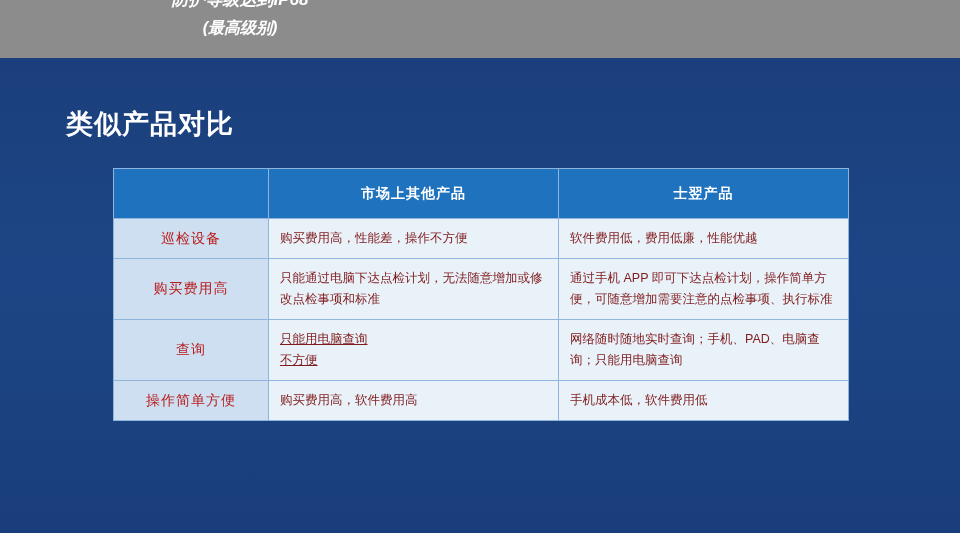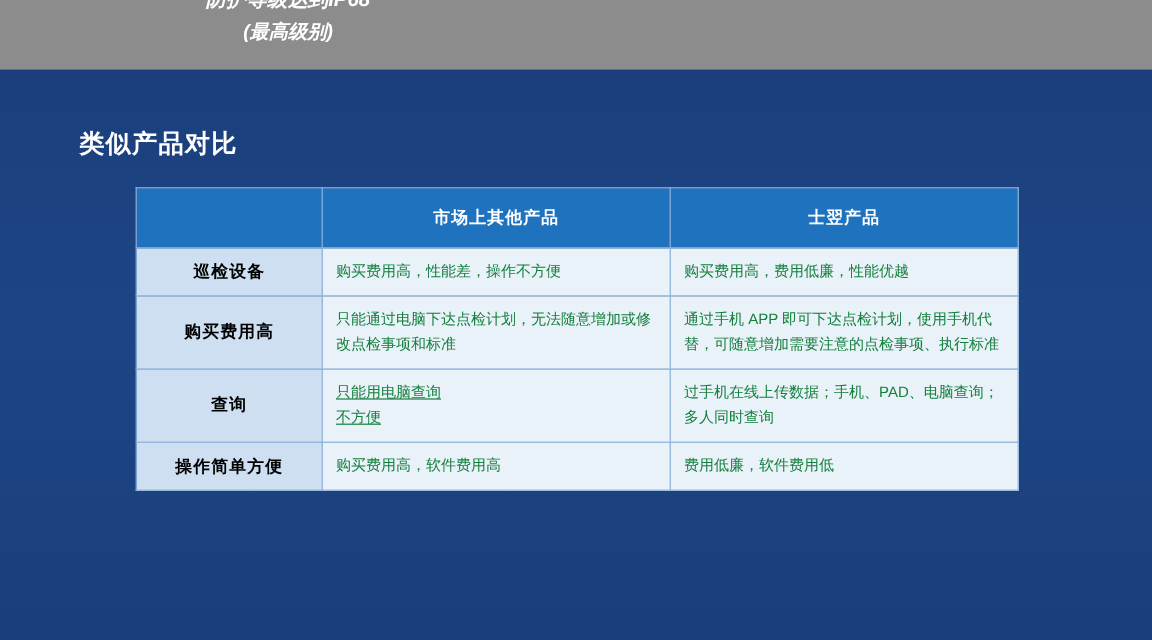--- a/index.html
+++ b/index.html
@@ -41,30 +41,30 @@
     width: 960px;
     height: 475px;
     background: linear-gradient(180deg, #1b3f7c 0%, #1d4585 45%, #1a3e7b 100%);
   }
 
   .slide-title {
     position: absolute;
     left: 66px;
     top: 48px;
     color: #ffffff;
-    font-size: 21px;
+    font-size: 27px;
     font-weight: bold;
     letter-spacing: 1px;
   }
 
   
   .cmp-table {
     position: absolute;
     left: 113px;
-    top: 98px;
+    top: 110px;
     width: 735px;
     border-collapse: collapse;
     table-layout: fixed;
   }
   .cmp-table td, .cmp-table th {
     border: 1px solid #8fb4dd;
     vertical-align: middle;
   }
   .cmp-table thead th {
     background: #1f72bd;
@@ -74,29 +74,29 @@
     height: 50px;
     text-align: center;
     letter-spacing: 1px;
   }
   .corner-cell {
     background: #1f72bd;
     border: 1px solid #8fb4dd;
   }
   .row-head {
     background: #cddff0;
-    color: #000000;
+    color: #b91c1c;
     font-size: 14px;
-    font-weight: bold;
+    font-weight: normal;
     text-align: center;
     letter-spacing: 1px;
   }
   .cell {
     background: #e9f1f9;
-    color: #15803d;
+    color: #7f1d1d;
     font-size: 12.5px;
     line-height: 21px;
     padding: 9px 11px;
     text-align: left;
   }
   .col-head { width: 155px; }
   .col-a { width: 290px; }
   .col-b { width: 290px; }
 </style>
 </head>
@@ -118,34 +118,34 @@
       <tr>
         <th class="corner-cell col-head"></th>
         <th class="col-a">市场上其他产品</th>
         <th class="col-b">士翌产品</th>
       </tr>
     </thead>
     <tbody>
       <tr>
         <td class="row-head">巡检设备</td>
         <td class="cell">购买费用高，性能差，操作不方便</td>
-        <td class="cell">购买费用高，费用低廉，性能优越</td>
+        <td class="cell">软件费用低，费用低廉，性能优越</td>
       </tr>
       <tr>
         <td class="row-head">购买费用高</td>
         <td class="cell">只能通过电脑下达点检计划，无法随意增加或修改点检事项和标准</td>
-        <td class="cell">通过手机 APP 即可下达点检计划，使用手机代替，可随意增加需要注意的点检事项、执行标准</td>
+        <td class="cell">通过手机 APP 即可下达点检计划，操作简单方便，可随意增加需要注意的点检事项、执行标准</td>
       </tr>
       <tr>
         <td class="row-head">查询</td>
         <td class="cell" style="white-space: pre-line; text-decoration: underline;">只能用电脑查询
 不方便</td>
-        <td class="cell">过手机在线上传数据；手机、PAD、电脑查询；多人同时查询</td>
+        <td class="cell">网络随时随地实时查询；手机、PAD、电脑查询；只能用电脑查询</td>
       </tr>
       <tr>
         <td class="row-head">操作简单方便</td>
         <td class="cell">购买费用高，软件费用高</td>
-        <td class="cell">费用低廉，软件费用低</td>
+        <td class="cell">手机成本低，软件费用低</td>
       </tr>
     </tbody>
   </table>
 
 </div>
 
 </body></html>

